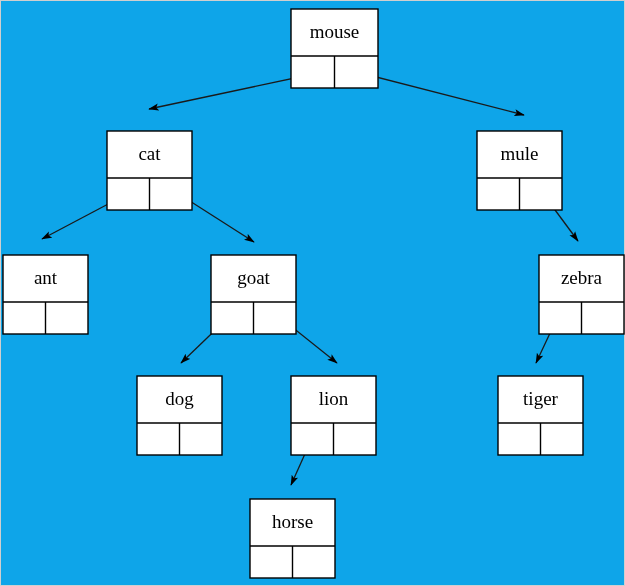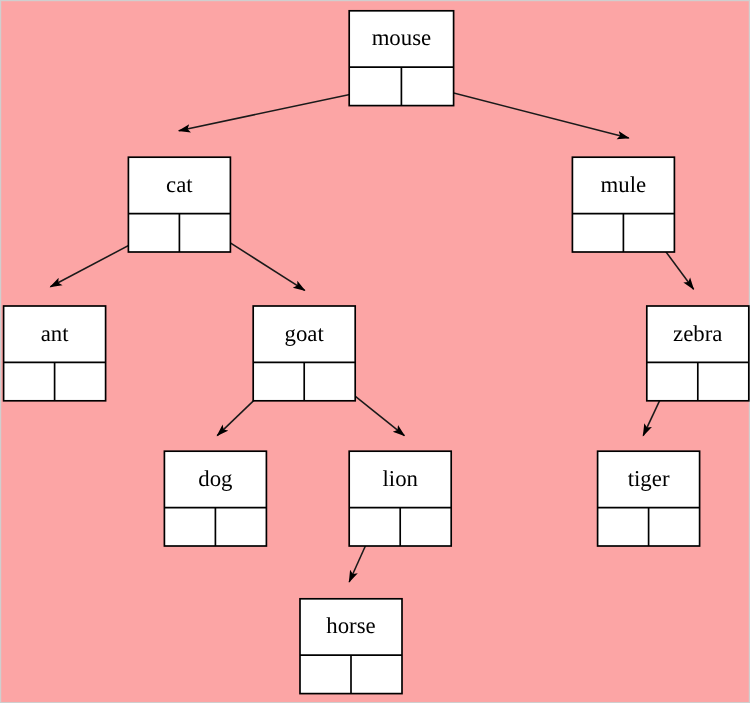--- a/index.html
+++ b/index.html
@@ -11,21 +11,21 @@
   body {
     width: 625px;
     height: 586px;
     overflow: hidden;
     font-family: "Liberation Serif", "DejaVu Serif", serif;
   }
   #canvas {
     position: relative;
     width: 625px;
     height: 586px;
-    background: #fca5a5;
+    background: #0ea5e9;
     box-sizing: border-box;
     border: 1px solid #cfcfcf;
   }
   #tree-svg {
     position: absolute;
     left: 0;
     top: 0;
     width: 625px;
     height: 586px;
     display: block;

